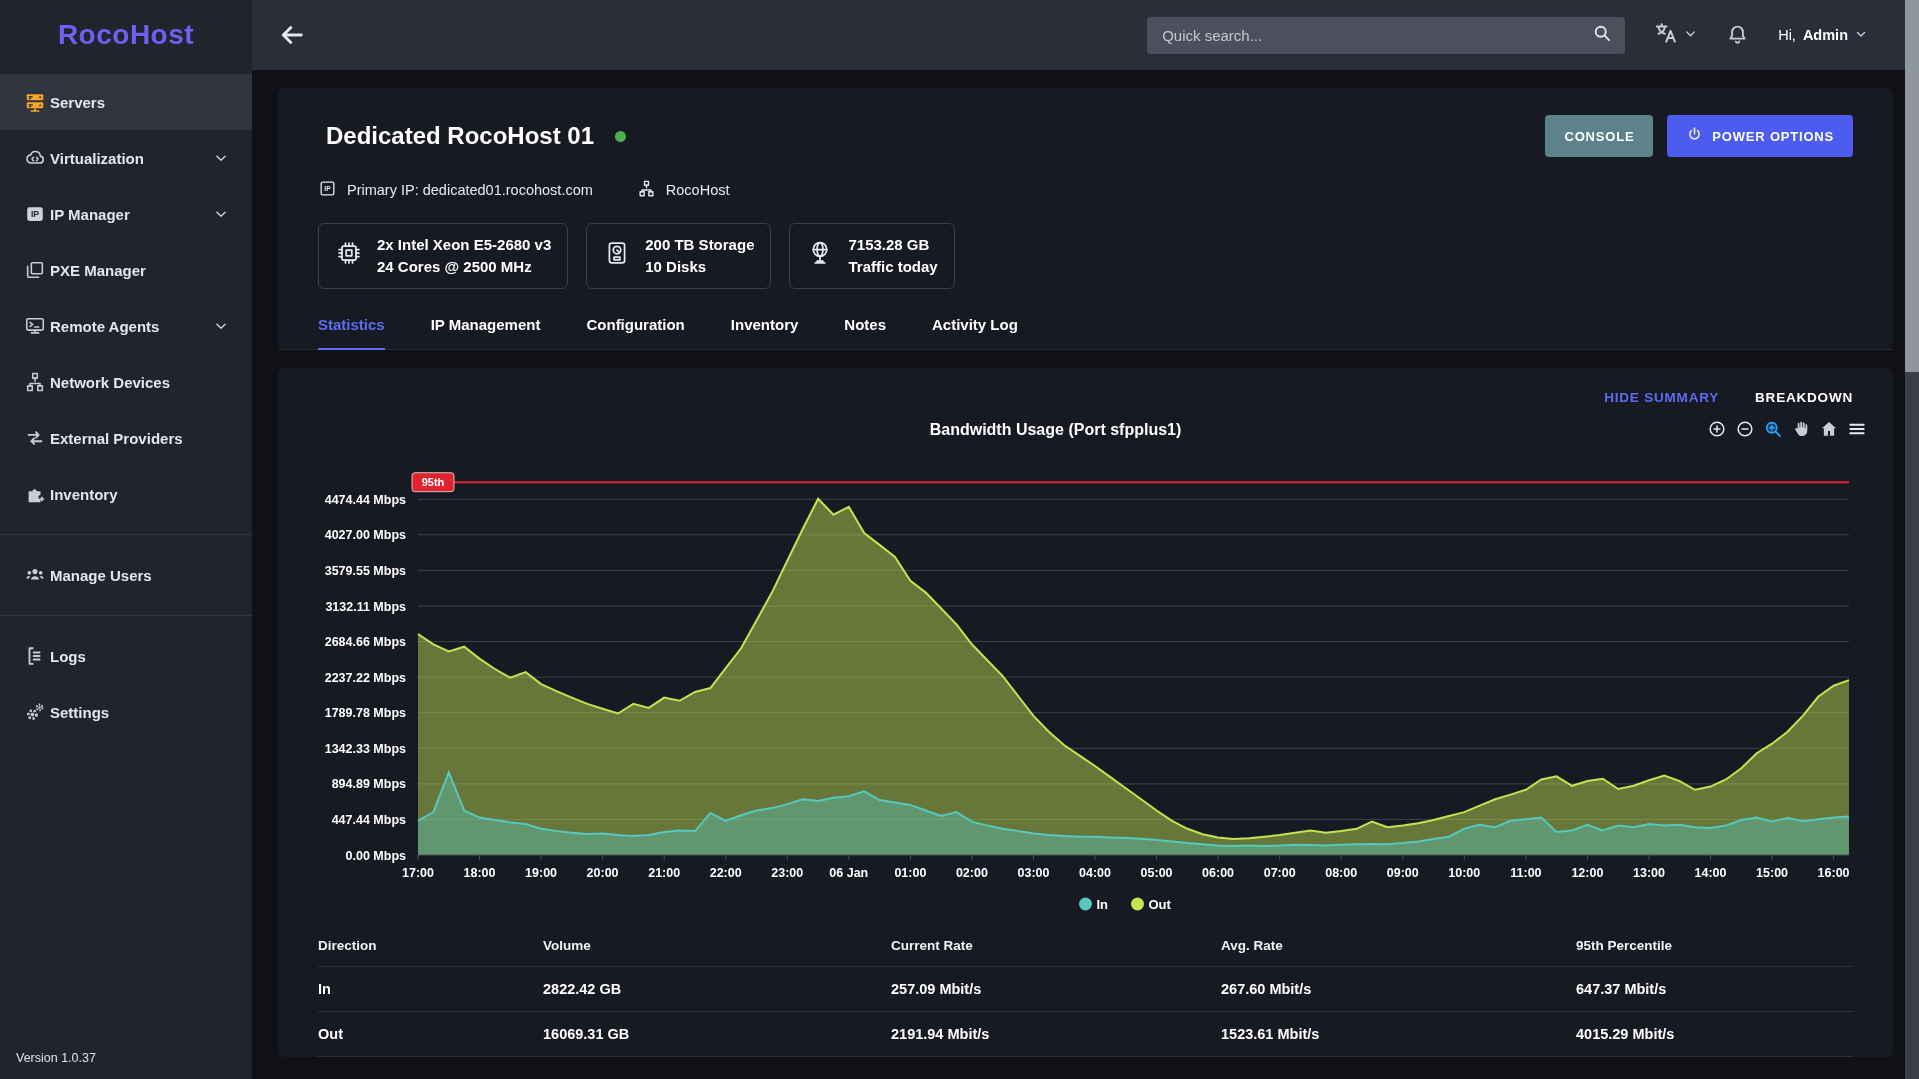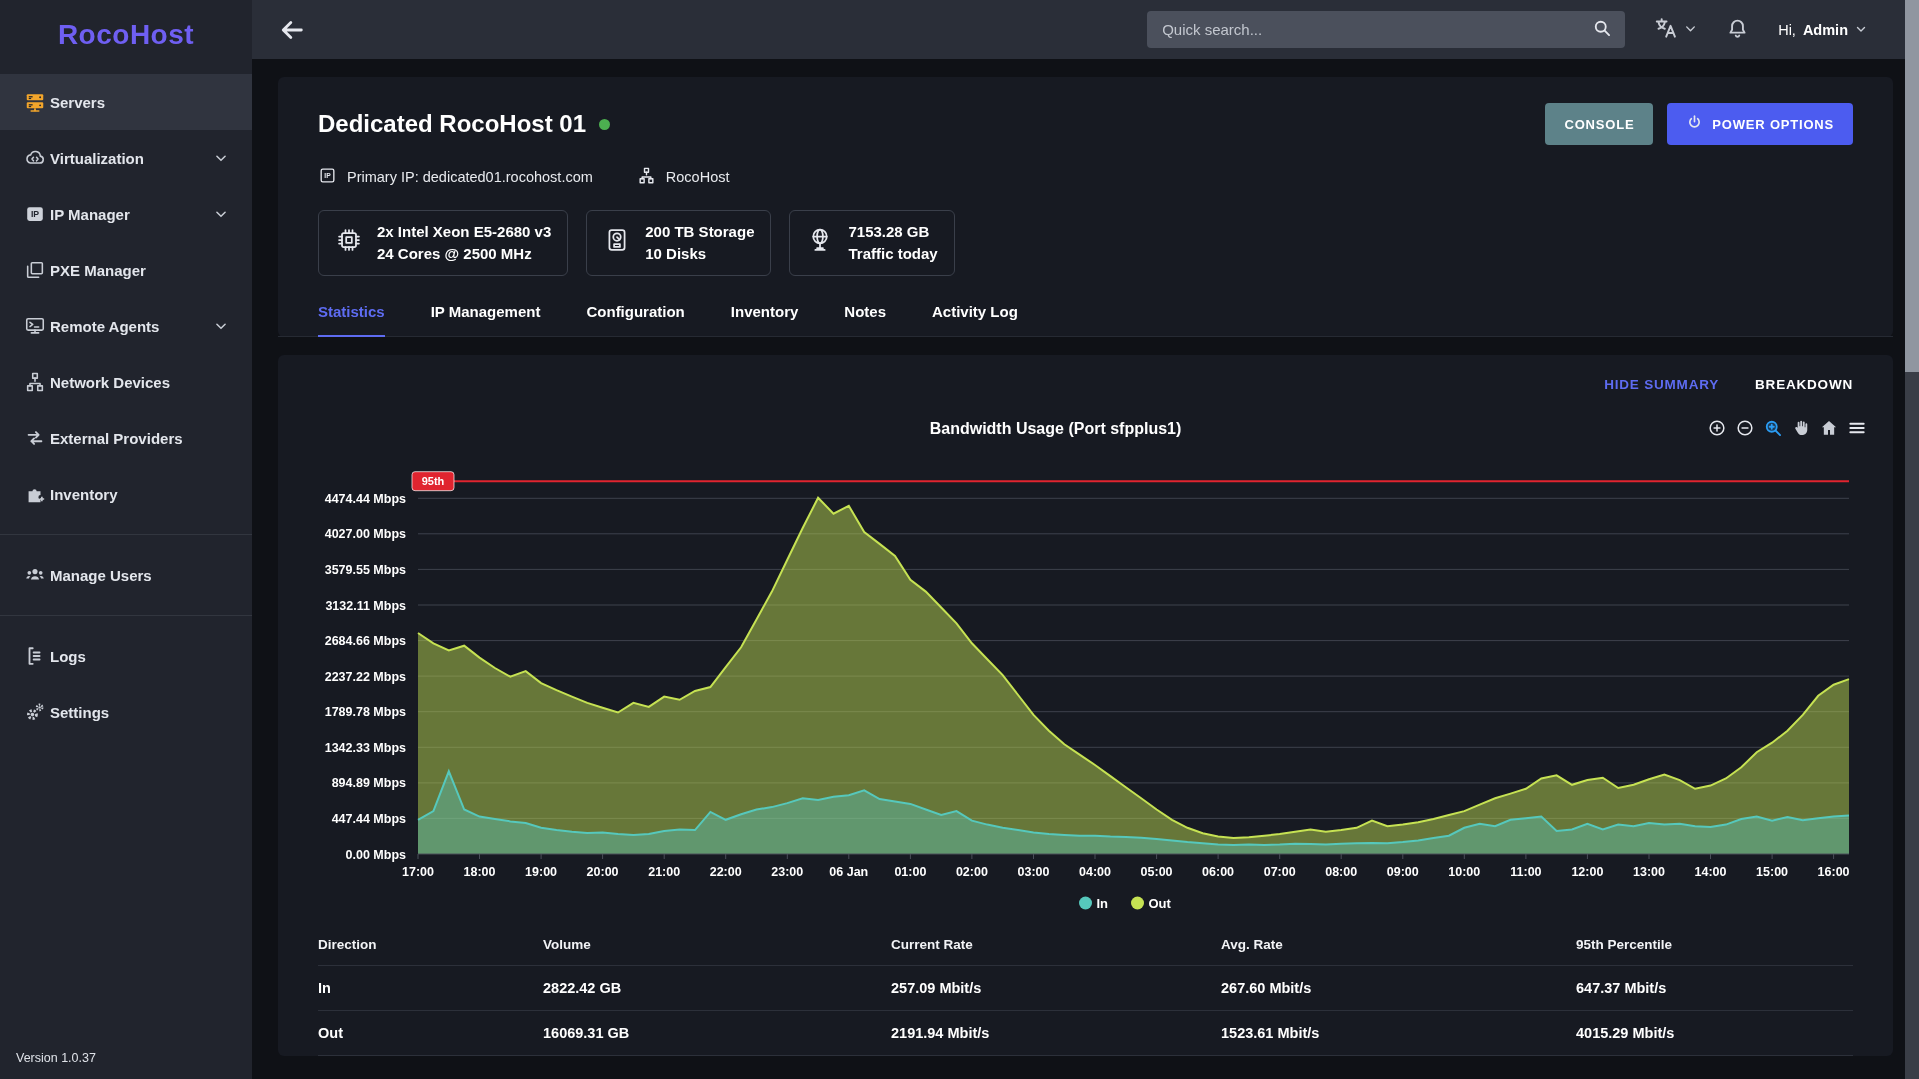--- a/index.html
+++ b/index.html
@@ -16,35 +16,35 @@
   .nav-item{height:56px;display:flex;align-items:center;padding:0 24px;gap:4px;
             color:#e3e6ec;font-size:15px;font-weight:600;cursor:pointer;position:relative}
   .nav-item.active{background:#30343f}
   .nav-item .chev{position:absolute;right:24px;display:flex}
   .nav-icon{width:22px;height:22px;display:flex;align-items:center;justify-content:center}
   .divider{height:1px;background:#32363f;margin:12px 0}
   .version{padding:0 16px 14px;font-size:12.5px;color:#dfe2e8}
 
   
   .main{flex:1;display:flex;flex-direction:column;min-width:0}
-  .topbar{height:59px;background:#2a2e38;display:flex;align-items:center;padding:0 52px 0 26px;gap:28px}
+  .topbar{height:70px;background:#2a2e38;display:flex;align-items:center;padding:0 52px 0 26px;gap:28px}
   .backbtn{display:flex;align-items:center;cursor:pointer}
   .search{width:478px;height:37px;background:#4b505c;border-radius:4px;display:flex;align-items:center;
           padding:0 13px;margin-left:auto}
   .search input{flex:1;background:none;border:0;outline:0;color:#e8eaef;font-size:15px;font-family:inherit}
   .search input::placeholder{color:#c3c7cf}
   .top-icon{display:flex;align-items:center;gap:5px;cursor:pointer}
   .user{display:flex;align-items:center;gap:7px;font-size:14.5px;color:#fff;cursor:pointer}
   .user b{font-weight:bold}
 
   .content{flex:1;padding:18px 26px 0;overflow:hidden}
   .card{background:#171a22;border-radius:6px}
   .header-card{padding:26px 40px 0}
   .title-row{display:flex;align-items:center}
-  .page-title{font-size:24px;font-weight:bold;margin:0}
+  .page-title{font-size:24px;font-weight:bold;margin:8px}
   .status-dot{width:11px;height:11px;border-radius:50%;background:#4caf50;margin-left:13px}
   .actions{margin-left:auto;display:flex;gap:14px}
   .btn{border:0;border-radius:4px;color:#fff;font-family:inherit;font-size:13px;font-weight:bold;
        letter-spacing:.8px;padding:11px 19px;display:flex;align-items:center;gap:9px;cursor:pointer}
   .btn-console{background:#5d8289}
   .btn-power{background:#4c5cf0}
   .meta-row{display:flex;gap:44px;margin-top:21px;align-items:center}
   .meta{display:flex;gap:10px;align-items:center;color:#e8eaee;font-size:14.5px}
   .specs{display:flex;gap:18px;margin-top:22px}
   .spec{border:1px solid #3a3f4a;border-radius:6px;padding:10px 16px;display:flex;gap:14px;
@@ -59,21 +59,21 @@
   .range-group{display:inline-flex;border:1px solid #3a3f4a;border-radius:4px;overflow:hidden;background:#20232c}
   .range{padding:9px 16px;font-size:12.5px;font-weight:bold;color:#fff;letter-spacing:.8px;
          border-right:1px solid #3a3f4a;display:flex;gap:9px;align-items:center;cursor:pointer;white-space:nowrap}
   .range:last-child{border-right:0}
   .range.active{background:#2a3145;color:#6373f5}
   .summary-links{margin-left:auto;display:flex;gap:36px}
   .textlink{font-size:13.5px;font-weight:bold;letter-spacing:.8px;cursor:pointer}
   .link-blue{color:#5e6cf2}
   .link-white{color:#fff}
 
-  .chart-head{position:relative;margin-top:28px;height:24px}
+  .chart-head{position:relative;margin-top:16px;height:24px}
   .chart-title{position:absolute;left:0;right:60px;text-align:center;font-weight:bold;font-size:16px;color:#fff}
   .chart-tools{position:absolute;right:-14px;top:-2px;display:flex;gap:8px;align-items:center}
   .tool{display:flex;cursor:pointer}
   #bwchart{display:block;margin-top:2px}
   svg text{font-family:"Liberation Sans","DejaVu Sans",sans-serif}
   .grid{stroke:#3e424d;stroke-width:1}
   .axis{stroke:#4a4e59;stroke-width:1}
   .ylab{fill:#fff;font-weight:bold;font-size:12.5px;text-anchor:end}
   .xlab{fill:#fff;font-weight:bold;font-size:12.5px;text-anchor:middle}
   .badge95{fill:#fff;font-size:11px;font-weight:bold;text-anchor:middle}

